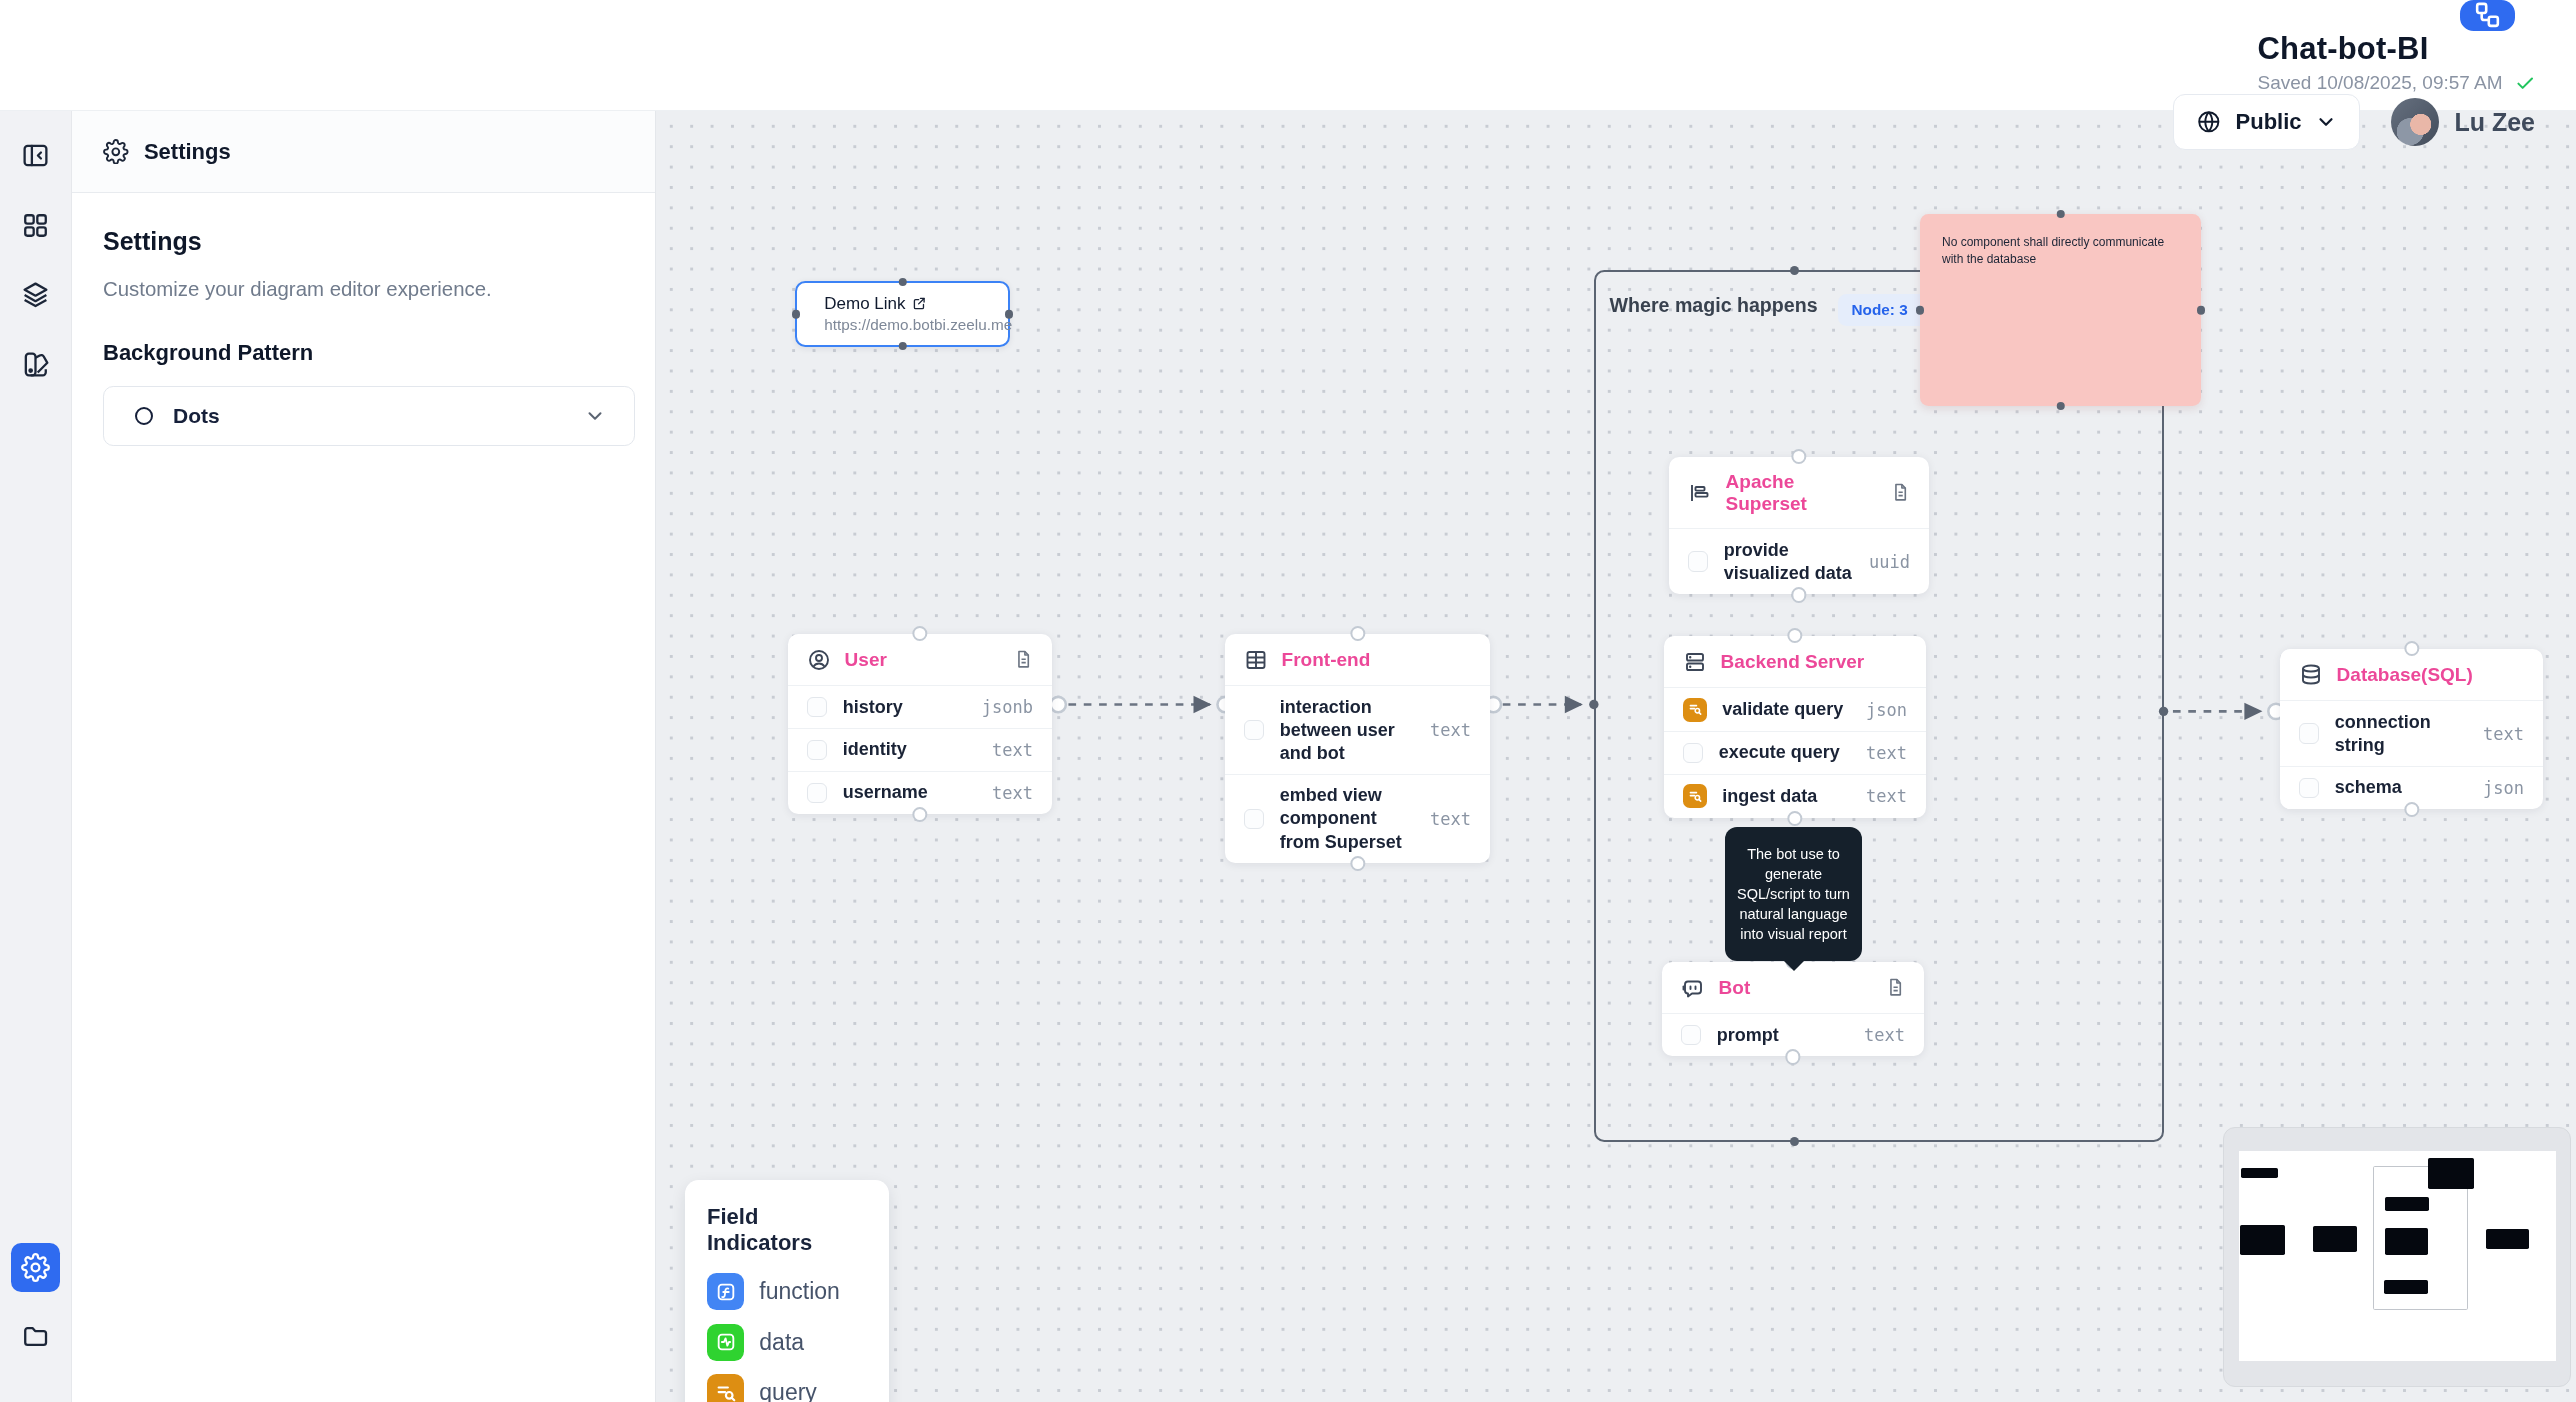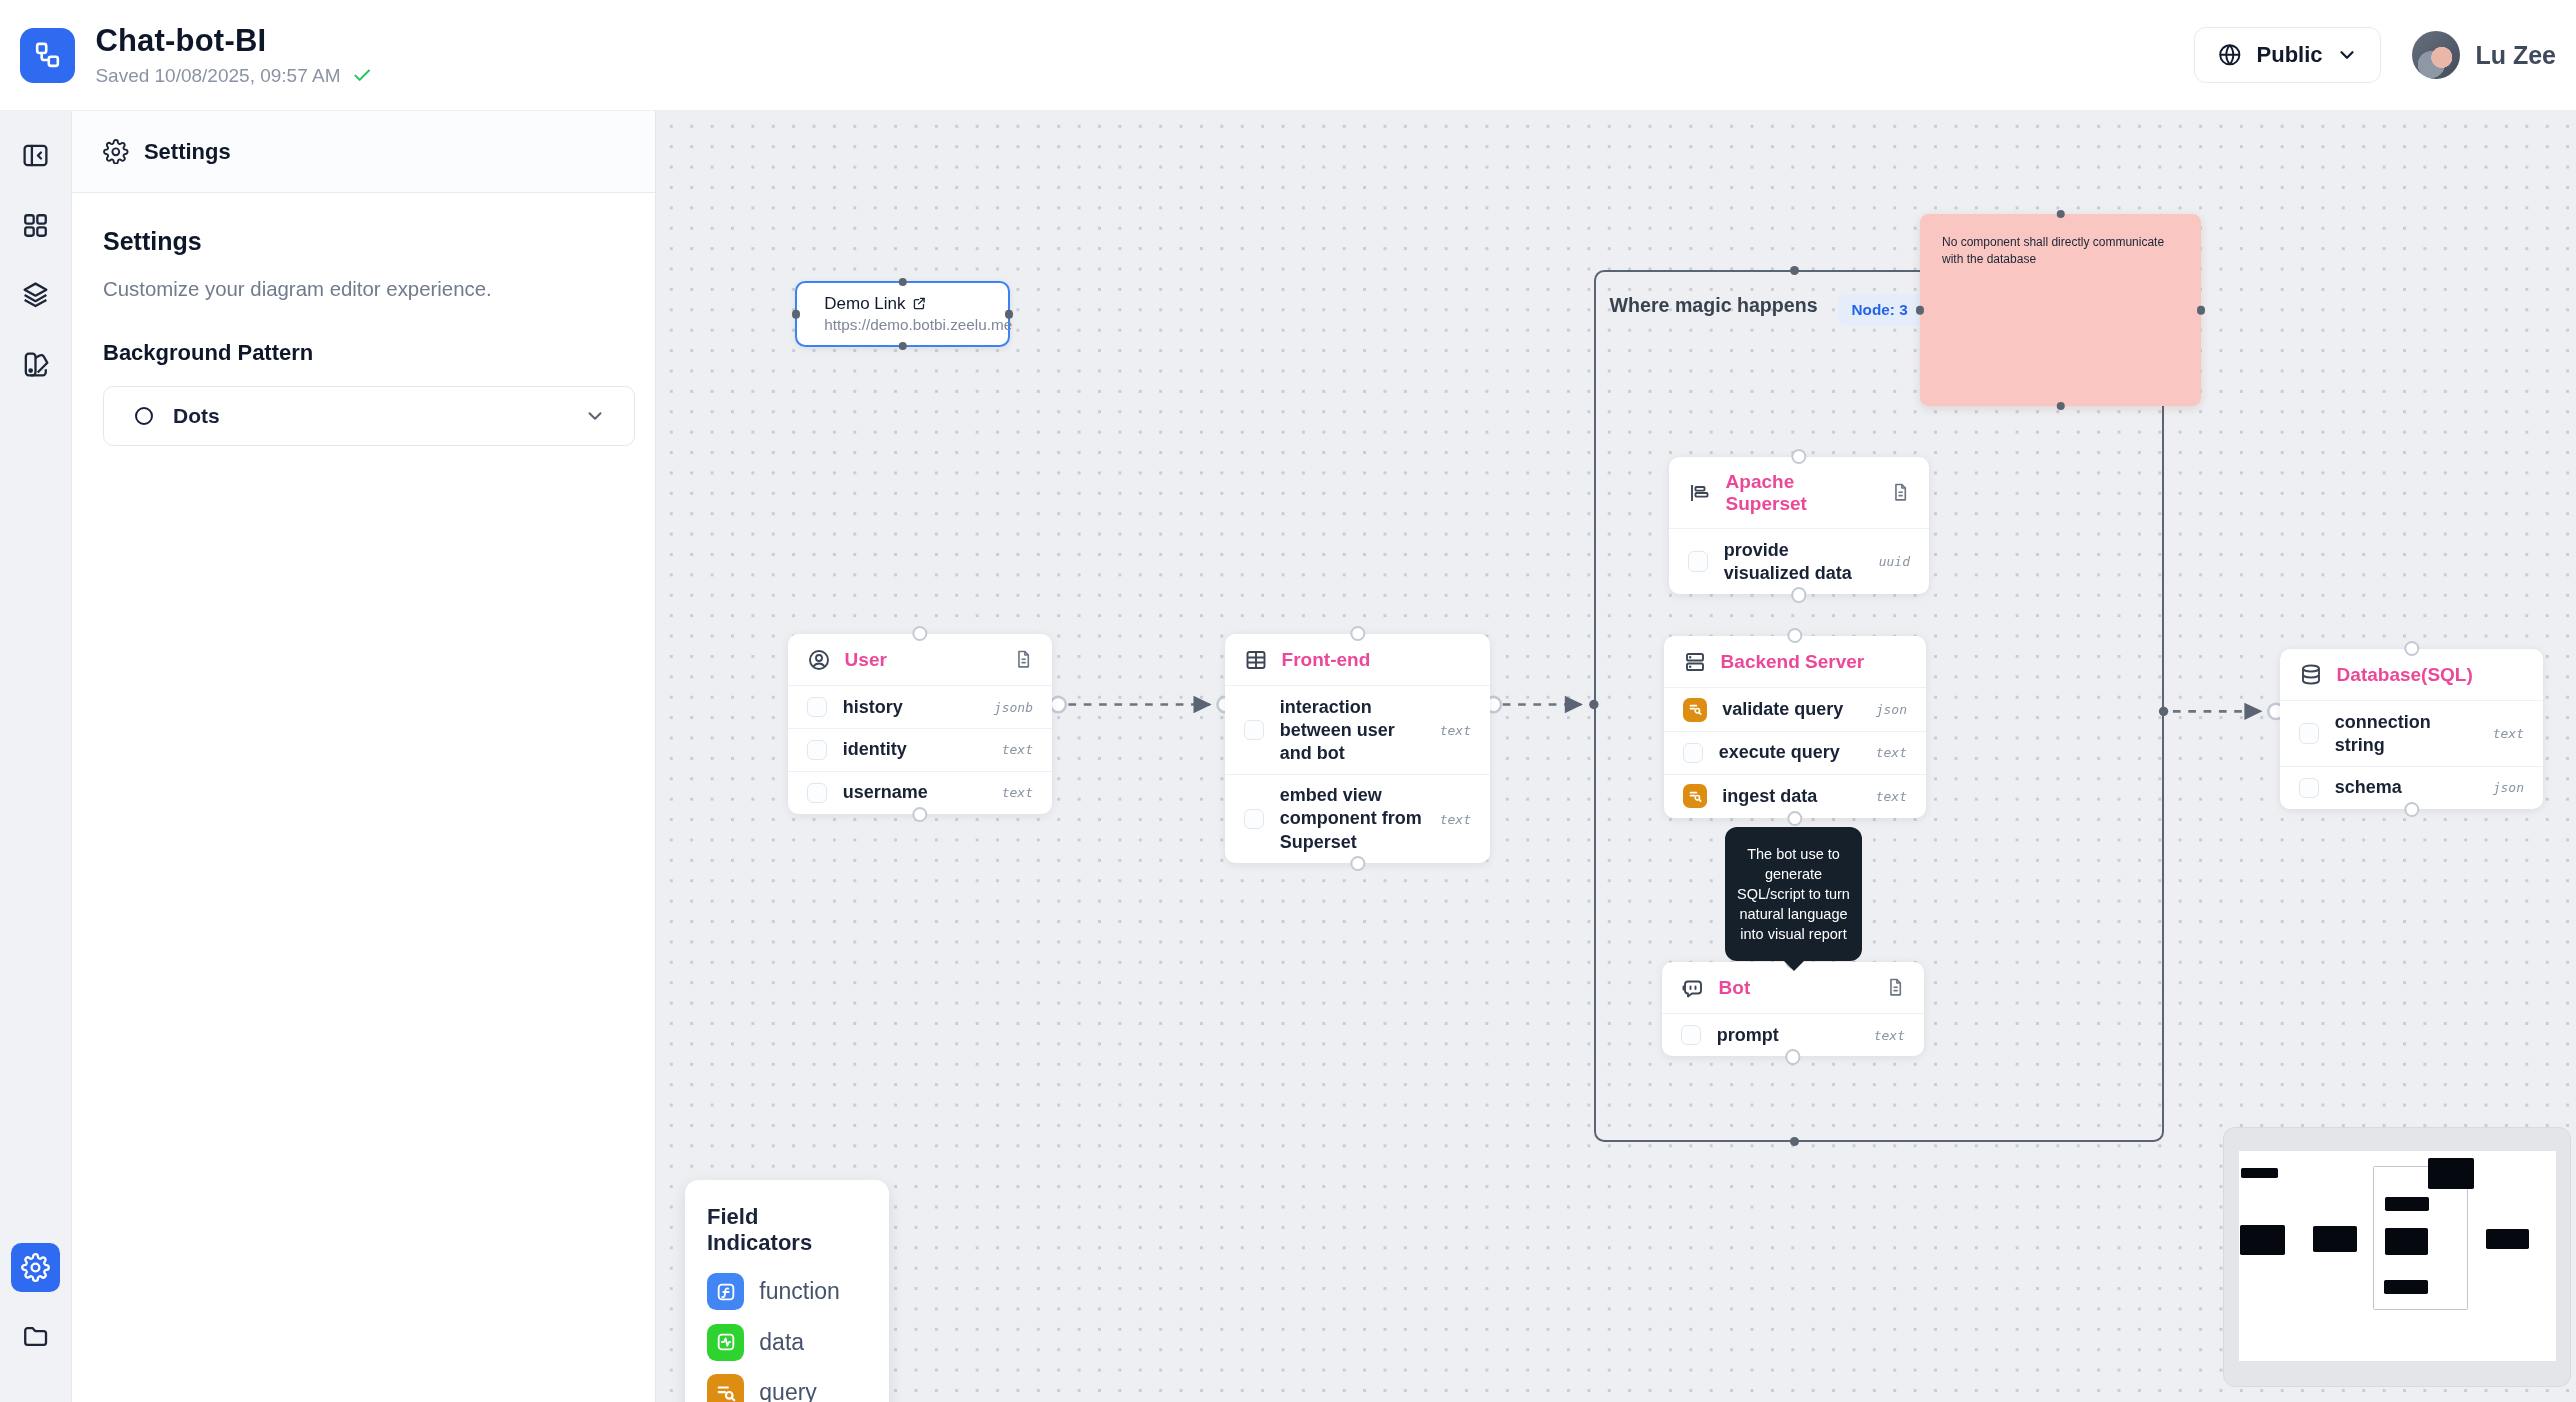--- a/index.html
+++ b/index.html
@@ -1,21 +1,21 @@
 <!DOCTYPE html>
 <html style="font-size:13.6px"><head>
 <meta charset="utf-8">
 <style>
   * { margin:0; padding:0; box-sizing:border-box; }
   html,body { width:2576px; height:1402px; overflow:hidden;
     font-family:"Liberation Sans", sans-serif; background:#edeff2; color:#141c2e; }
 
   
   .topbar { position:absolute; left:0; top:0; width:2576px; height:111px; background:#ffffff;
-    display:flex; align-items:center; padding:0 20px; border-bottom:0.9px solid #edf0f3; z-index:50; }
+    display:flex; align-items:flex-end; padding:0 41px; border-bottom:0.9px solid #edf0f3; z-index:50;flex-direction:column; }
   .logo { width:55px; height:55px; border-radius:13.6px; background:#2f6bf0; display:flex;
     align-items:center; justify-content:center; margin-right:20.4px; }
   .title-wrap { display:flex; flex-direction:column; gap:5.1px; }
   .doc-title { font-size:31px; font-weight:700; color:#0e1729; letter-spacing:0.2px; }
   .saved-row { display:flex; align-items:center; gap:12px; }
   .saved-text { font-size:19px; color:#8a93a3; }
   .topbar-right { margin-left:auto; display:flex; align-items:center; gap:31px; }
   .public-btn { height:56px; display:flex; align-items:center; gap:13.6px; padding:0 22px;
     border:1.3px solid #e6eaf0; border-radius:12px; background:#fff; cursor:pointer; }
   .public-label { font-size:22px; font-weight:600; color:#101a2c; }
@@ -67,21 +67,21 @@
   .group-box .dot-h { position:absolute; width:9.4px; height:9.4px; border-radius:50%; background:#5b6472; }
 
   
   .tnode { position:absolute; background:#fff; border-radius:10.2px; z-index:5;
     box-shadow:0 1.7px 8.5px rgba(20,30,50,.08); }
   .tnode-head { display:flex; align-items:center; gap:13.6px; padding:13.6px 19px; }
   .tnode-title { flex:1; font-size:19px; font-weight:700; color:#ec4899; }
   .trow { display:flex; align-items:center; gap:15.3px; padding:9.4px 19px;
     border-top:1.3px solid #eef1f4; }
   .fname { flex:1; font-size:18px; font-weight:600; color:#1a2336; line-height:1.28; }
-  .ftype { font-family:"DejaVu Sans Mono", monospace; font-size:13px; color:#8a94a3;font-style:italic; }
+  .ftype { font-family:"DejaVu Sans Mono", monospace; font-size:17px; color:#8a94a3; }
   .cbox { width:20.4px; height:20.4px; border:1.7px solid #e3e7ec; border-radius:6px; background:#fcfdfe; flex:0 0 auto; }
   .qbadge { width:24px; height:24px; border-radius:6.8px; background:#dd8e12; flex:0 0 auto;
     display:flex; align-items:center; justify-content:center; }
   .handle { position:absolute; width:15.3px; height:15.3px; border-radius:50%; background:#fff;
     border:2.1px solid #c3cad3; left:50%; transform:translateX(-50%); }
   .handle.top { top:-8.5px; } .handle.bottom { bottom:-8.5px; }
 
   
   .demo-node { position:absolute; left:139px; top:170px; width:215px; height:66px; background:#fff;
     border:2.1px solid #3b82f6; border-radius:10.2px; display:flex; align-items:center; gap:12px;

